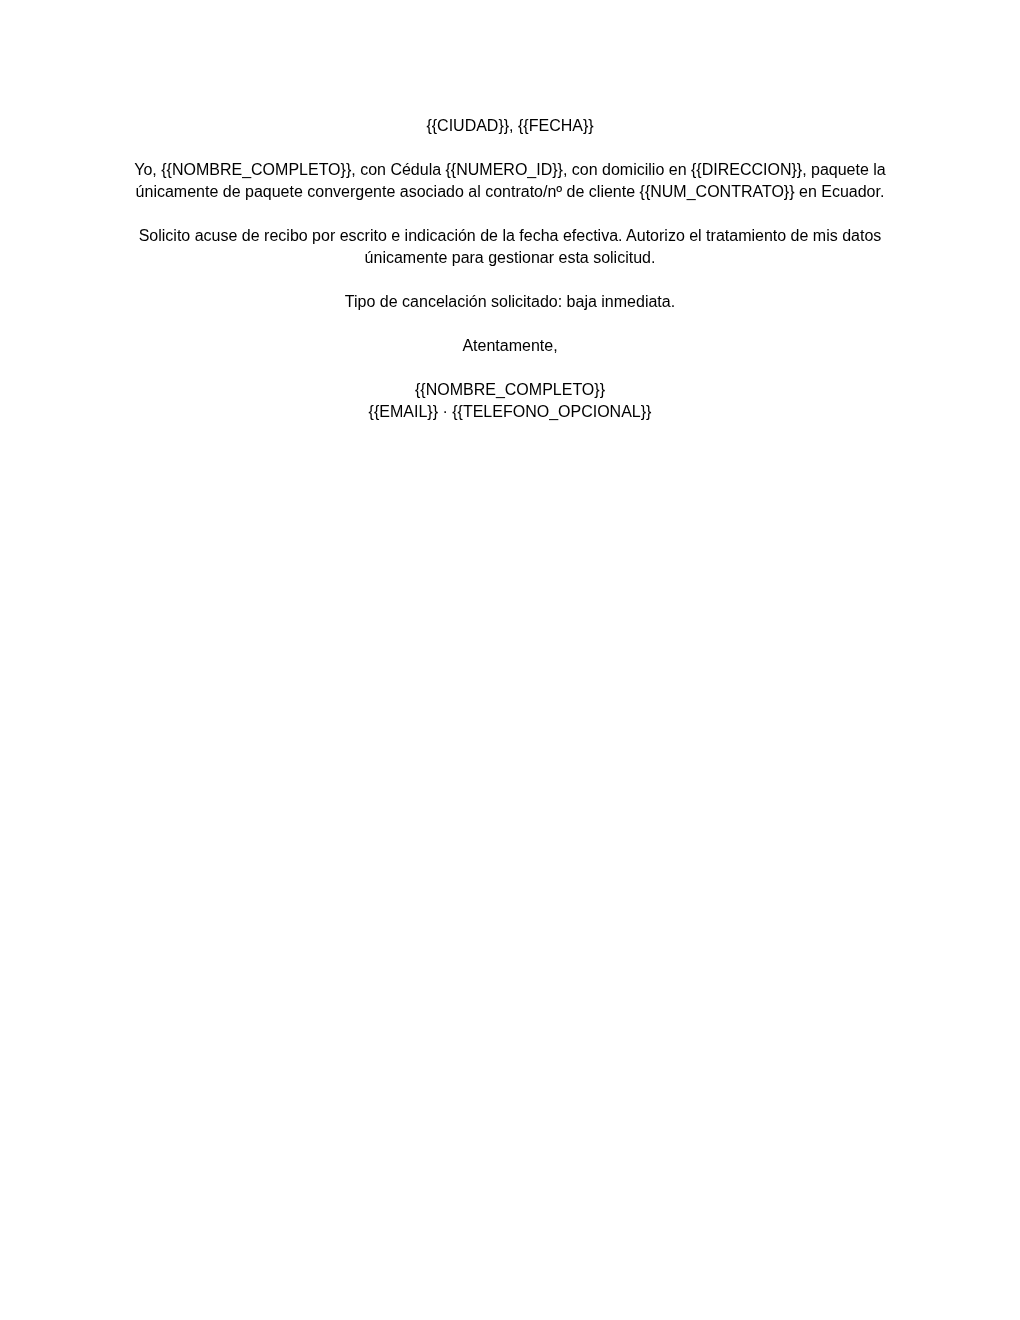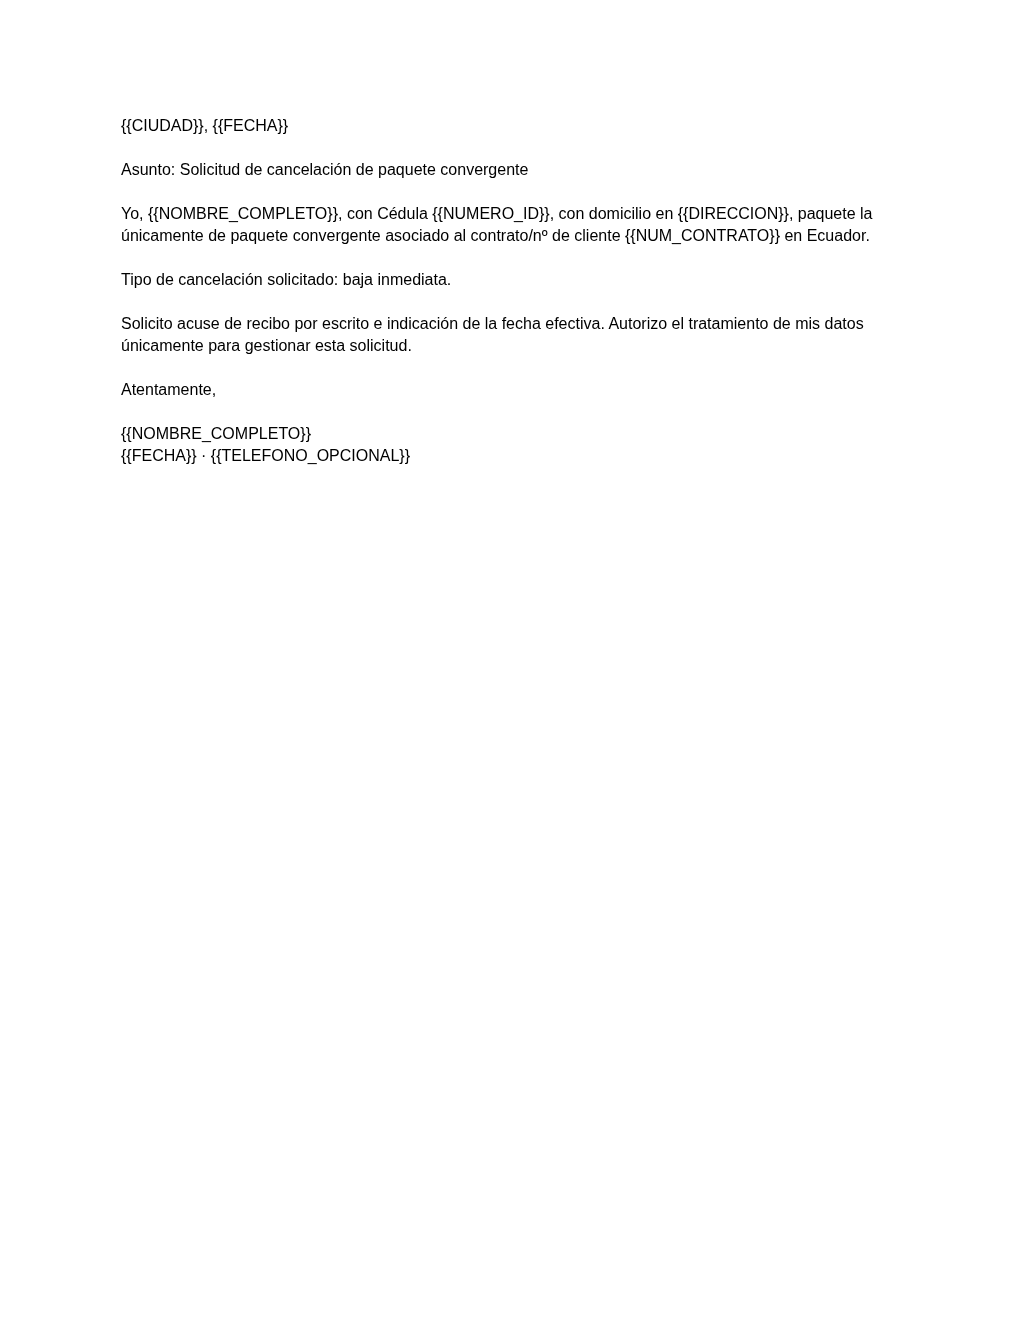--- a/index.html
+++ b/index.html
@@ -12,59 +12,59 @@
     width: 1020px;
     height: 1320px;
     background: #ffffff;
     box-sizing: border-box;
     padding: 115px 121px 0 121px;
     font-family: "Liberation Sans", "DejaVu Sans", sans-serif;
     font-size: 16px;
     line-height: 22px;
     color: #000000;
     overflow: hidden;
+    text-align: center;
   }
   .para {
     margin: 0 0 22px 0;
     padding: 0;
   }
   .line {
     white-space: nowrap;
   }
 </style>
 </head>
 <body>
 
 <div class="page">
 
   <div class="para">
     <div class="line">{{CIUDAD}}, {{FECHA}}</div>
   </div>
 
   <div class="para">
-    <div class="line">Asunto: Solicitud de cancelación de paquete convergente</div>
   </div>
 
   <div class="para">
     <div class="line">Yo, {{NOMBRE_COMPLETO}}, con Cédula {{NUMERO_ID}}, con domicilio en {{DIRECCION}}, paquete la</div>
     <div class="line">únicamente de paquete convergente asociado al contrato/nº de cliente {{NUM_CONTRATO}} en Ecuador.</div>
   </div>
 
   <div class="para">
-    <div class="line">Tipo de cancelación solicitado: baja inmediata.</div>
+    <div class="line">Solicito acuse de recibo por escrito e indicación de la fecha efectiva. Autorizo el tratamiento de mis datos</div>
+    <div class="line">únicamente para gestionar esta solicitud.</div>
   </div>
 
   <div class="para">
-    <div class="line">Solicito acuse de recibo por escrito e indicación de la fecha efectiva. Autorizo el tratamiento de mis datos</div>
-    <div class="line">únicamente para gestionar esta solicitud.</div>
+    <div class="line">Tipo de cancelación solicitado: baja inmediata.</div>
   </div>
 
 
   <div class="para">
     <div class="line">Atentamente,</div>
   </div>
 
   <div class="para">
     <div class="line">{{NOMBRE_COMPLETO}}</div>
-    <div class="line">{{FECHA}} · {{TELEFONO_OPCIONAL}}</div>
+    <div class="line">{{EMAIL}} · {{TELEFONO_OPCIONAL}}</div>
   </div>
 
 </div>
 
 </body></html>

